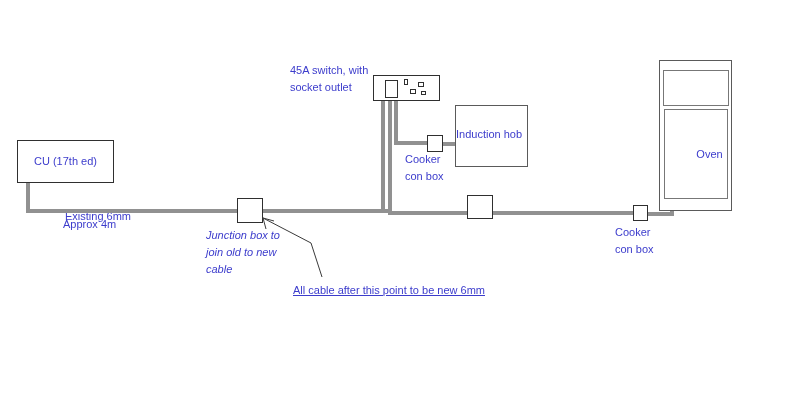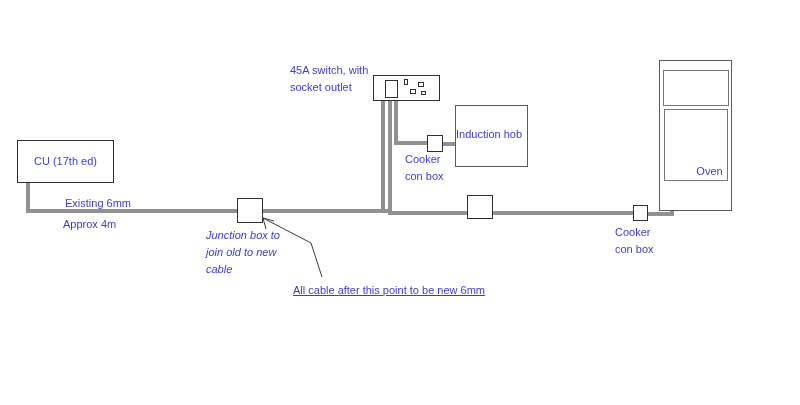--- a/index.html
+++ b/index.html
@@ -31,21 +31,21 @@
     position:absolute;left:455px;top:105px;width:73px;height:62px;background:#fff;
     border:1px solid var(--appliance-border);box-sizing:border-box;z-index:2;text-align:left;
   }
   .hob-box .lbl{position:static;display:block;margin-top:20px;}
   .oven-outer{
     position:absolute;left:659px;top:60px;width:73px;height:151px;background:#fff;
     border:1px solid var(--appliance-border);box-sizing:border-box;z-index:2;
   }
   .oven-inner{position:absolute;border:1px solid var(--oven-inner-border);background:#fff;box-sizing:border-box;}
   .oven-grill{left:3px;top:9px;width:66px;height:36px;}
-  .oven-main{left:4px;top:48px;width:64px;height:72px;display:flex;align-items:flex-end;justify-content:center;padding-left:27px;}
+  .oven-main{left:4px;top:48px;width:64px;height:90px;display:flex;align-items:center;justify-content:center;padding-left:27px;}
   .oven-main .lbl{position:static;}
   #arrow-svg{position:absolute;left:0;top:0;z-index:3;}
 </style>
 </head>
 <body>
 
 <div id="canvas">
 
   <div class="wire" style="left:26px;top:183px;width:4px;height:30px;"></div>
   <div class="wire" style="left:26px;top:209px;width:362px;height:4px;"></div>
@@ -55,21 +55,21 @@
   <div class="wire" style="left:394px;top:141px;width:35px;height:4px;"></div>
   <div class="wire" style="left:441px;top:142px;width:15px;height:4px;"></div>
   <div class="wire" style="left:388px;top:211px;width:247px;height:4px;"></div>
   <div class="wire" style="left:646px;top:212px;width:27px;height:4px;"></div>
   <div class="wire" style="left:670px;top:205px;width:4px;height:11px;"></div>
 
   <div class="cu-box">
     <span class="lbl">CU (17th ed)</span>
   </div>
 
-  <div class="lbl" style="left:65px;top:195px;">Existing 6mm</div>
+  <div class="lbl" style="left:65px;top:208px;">Existing 6mm</div>
   <div class="lbl" style="left:63px;top:216px;">Approx 4m</div>
 
   <div class="switch-box">
     <div class="part" style="left:11px;top:4px;width:13px;height:18px;"></div>
     <div class="part" style="left:30px;top:3px;width:4px;height:6px;"></div>
     <div class="part" style="left:44px;top:6px;width:6px;height:5px;"></div>
     <div class="part" style="left:36px;top:13px;width:6px;height:5px;"></div>
     <div class="part" style="left:47px;top:15px;width:5px;height:4px;"></div>
   </div>
   <div class="lbl" style="left:290px;top:62px;">45A switch, with

